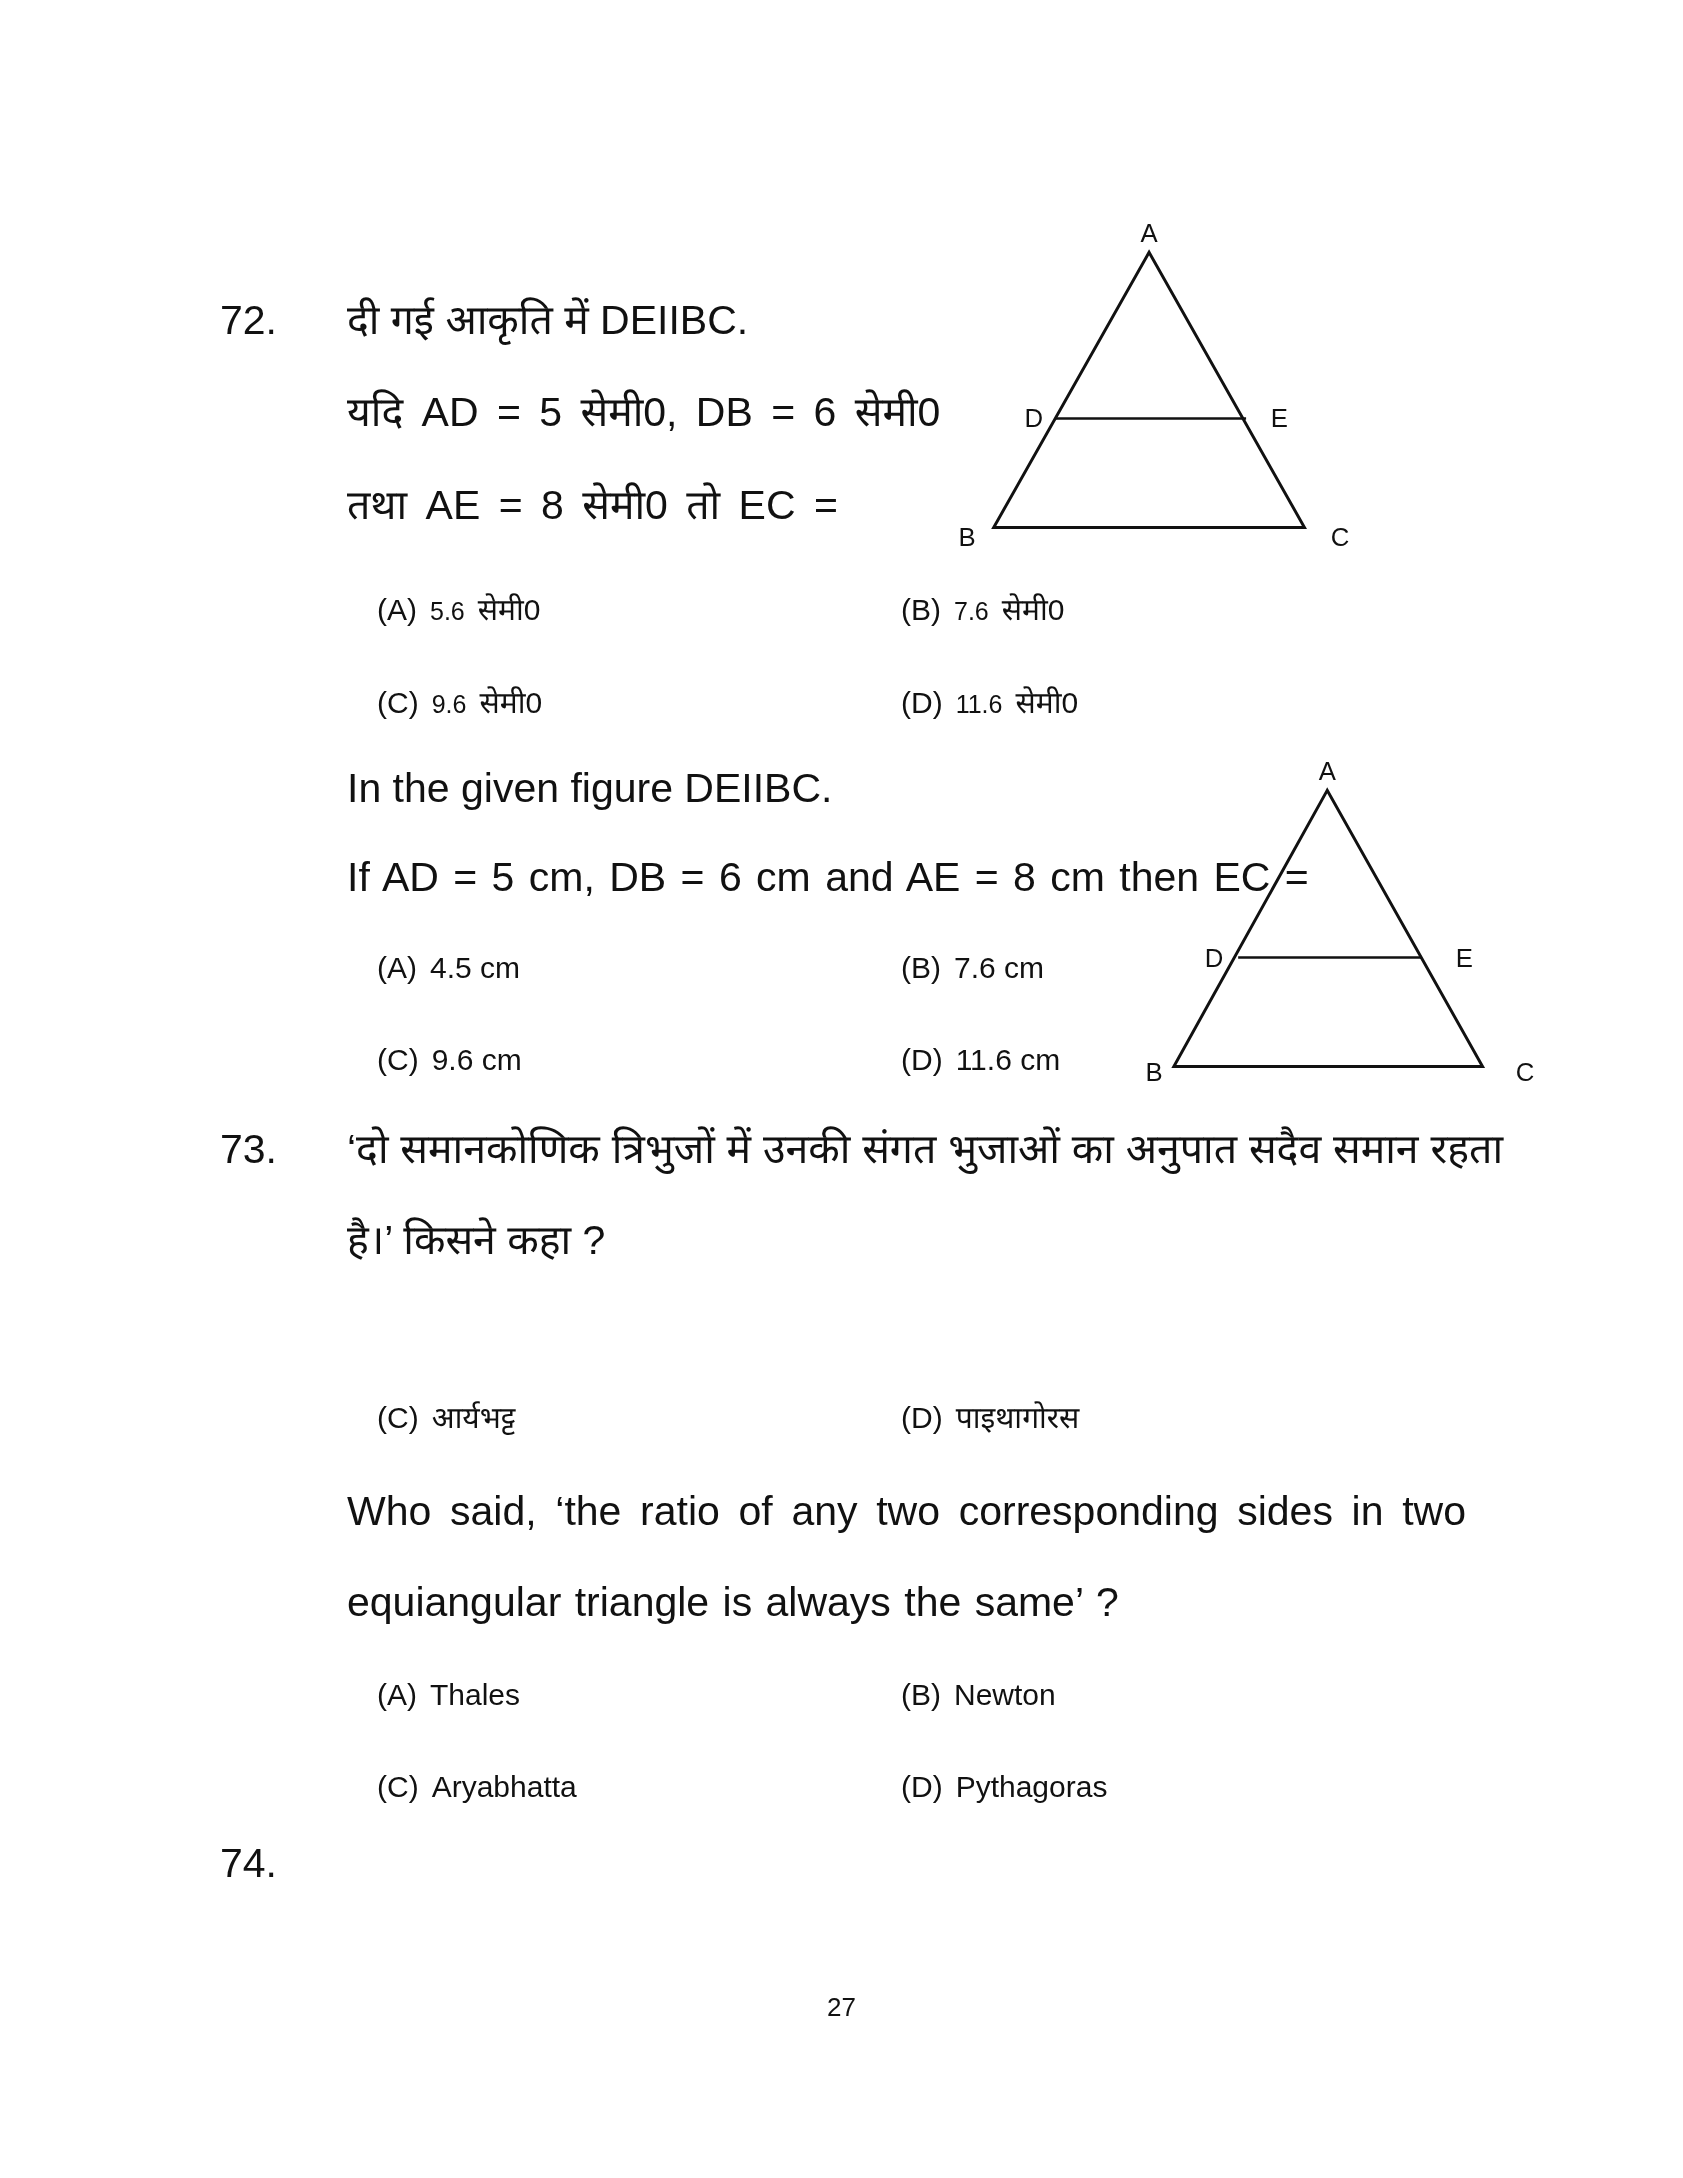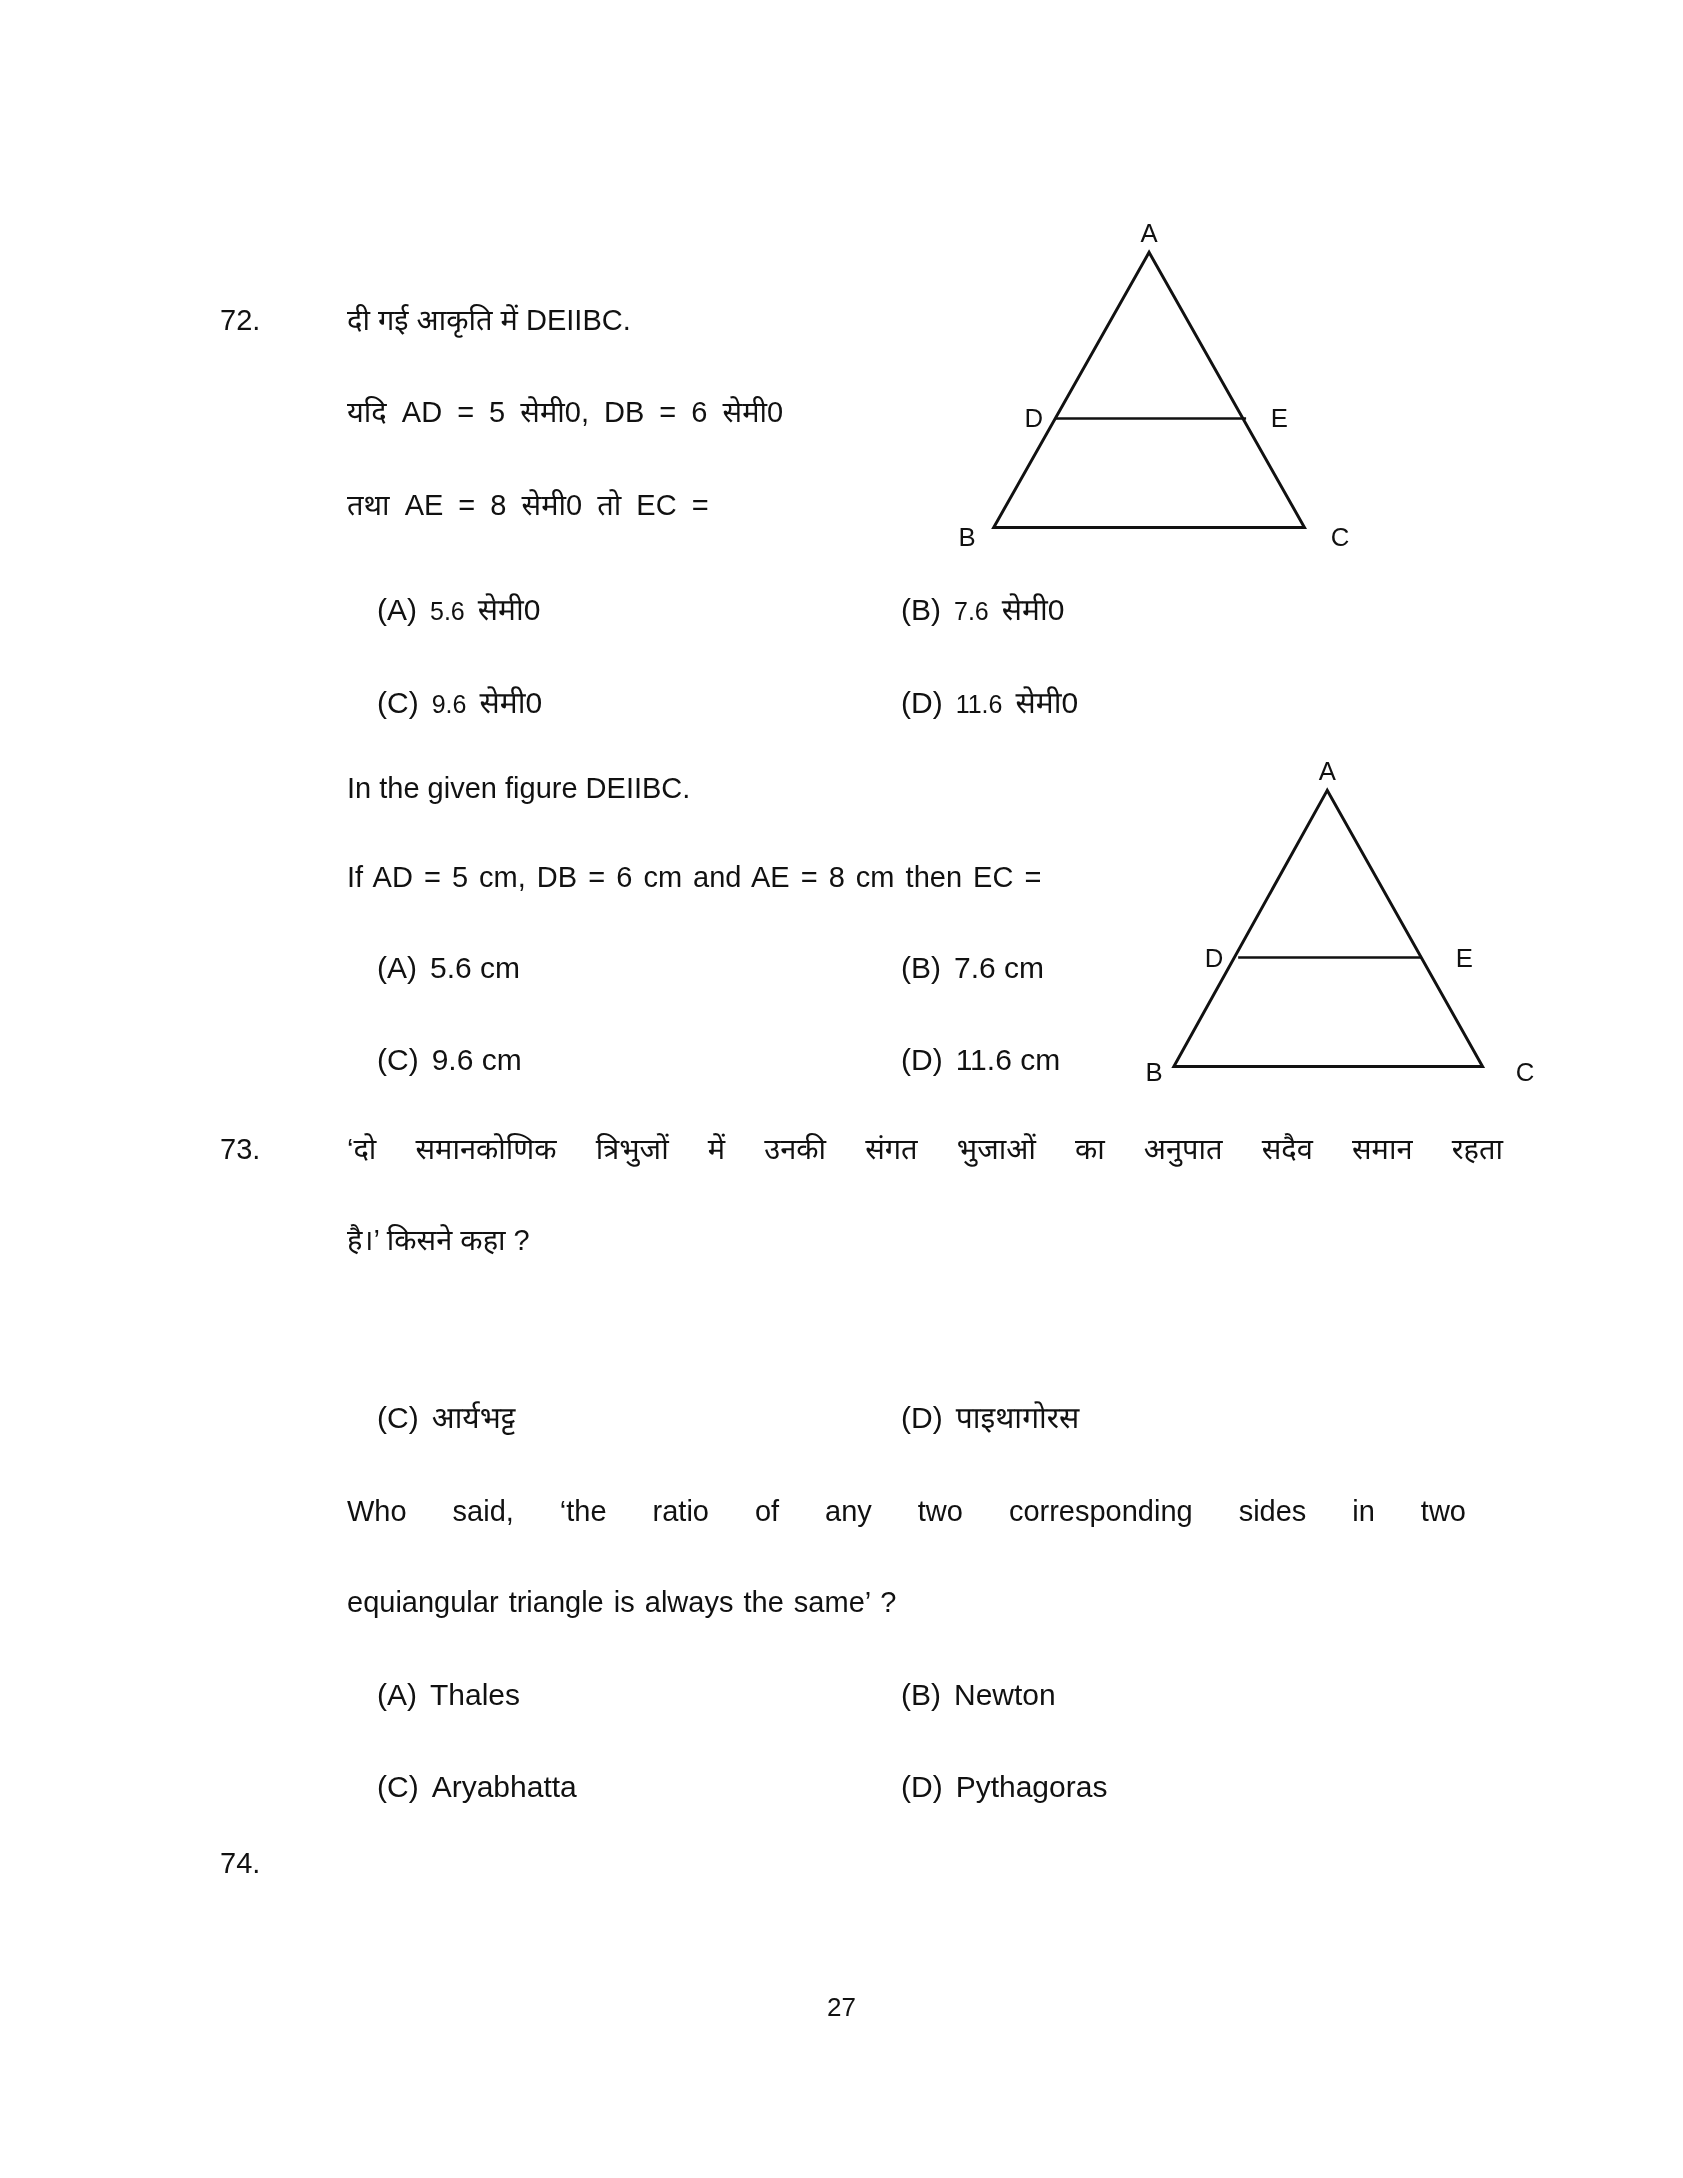--- a/index.html
+++ b/index.html
@@ -5,21 +5,21 @@
   html,body{margin:0;padding:0;background:#ffffff;}
   .page{
     position:relative;
     width:1683px;height:2178px;
     background:#ffffff;
     color:#111111;
     font-family:"Liberation Sans","DejaVu Sans",sans-serif;
     overflow:hidden;
   }
   .abs{position:absolute;}
-  .txt{font-size:29px;line-height:40px;white-space:nowrap;}
+  .txt{font-size:41px;line-height:40px;white-space:nowrap;}
   .qnum{left:220px;}
   .qtext{left:347px;}
   .just{white-space:normal;text-align:justify;text-align-last:justify;}
   .sp{word-spacing:7px;}
   .opt-row{position:absolute;left:347px;width:1198px;height:44px;}
   .opt{position:absolute;top:0;font-size:30px;line-height:40px;white-space:nowrap;}
   .opt.c1{left:0;margin-left:30px;}
   .opt.c2{left:554px;}
   .opt .olabel{margin-right:13px;}
   .opt .onum{font-size:25px;margin-right:13px;}
@@ -64,21 +64,21 @@
     <polygon class="edge" points="200,58 45,337 357,337" stroke-width="3"></polygon>
     <line class="edge" x1="110" y1="227" x2="295" y2="227" stroke-width="2.5"></line>
     <text x="200" y="48" text-anchor="middle">A</text>
     <text x="95" y="236" text-anchor="end">D</text>
     <text x="330" y="236" text-anchor="start">E</text>
     <text x="25" y="352" text-anchor="middle">B</text>
     <text x="400" y="352" text-anchor="middle">C</text>
   </svg>
 
   <div class="opt-row" style="top:948px">
-    <span class="opt c1"><span class="olabel">(A)</span><span>5.6 cm</span></span>
+    <span class="opt c1"><span class="olabel">(A)</span><span>4.5 cm</span></span>
     <span class="opt c2"><span class="olabel">(B)</span><span>7.6 cm</span></span>
   </div>
   <div class="opt-row" style="top:1040px">
     <span class="opt c1"><span class="olabel">(C)</span><span>9.6 cm</span></span>
     <span class="opt c2"><span class="olabel">(D)</span><span>11.6 cm</span></span>
   </div>
 
   <div class="abs txt qnum" style="top:1129px">73.</div>
   <div class="abs txt qtext just" style="top:1129px;width:1156px">‘दो समानकोणिक त्रिभुजों में उनकी संगत भुजाओं का अनुपात सदैव समान रहता</div>
   <div class="abs txt qtext" style="top:1220px">है।’ किसने कहा ?</div>

